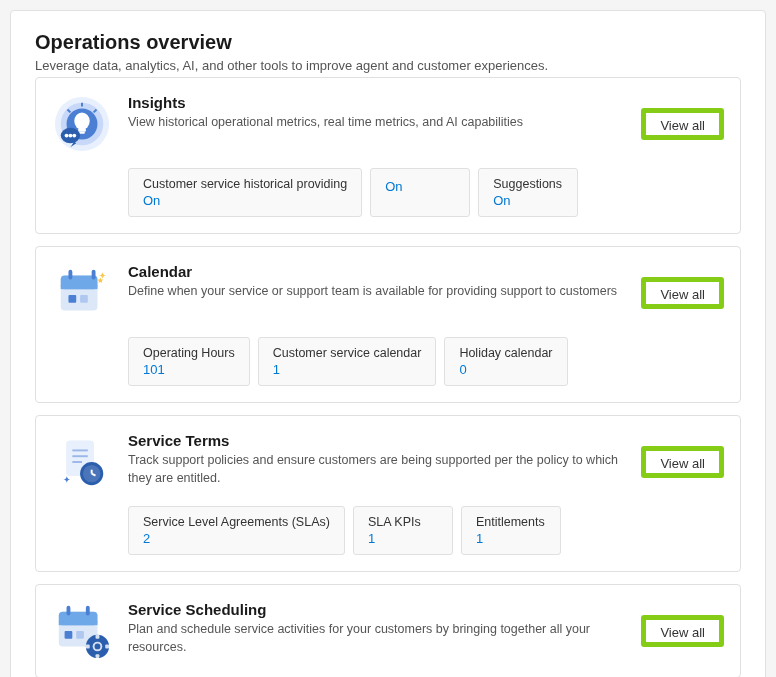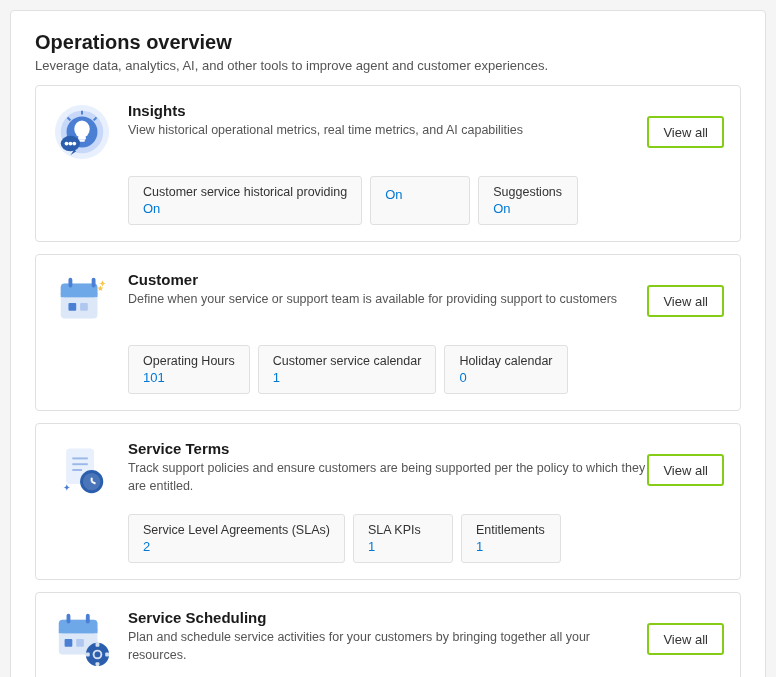--- a/index.html
+++ b/index.html
@@ -19,21 +19,21 @@
     }
     .page-title {
       font-size: 20px;
       font-weight: 600;
       color: #1a1a1a;
       margin-bottom: 4px;
     }
     .page-subtitle {
       font-size: 13px;
       color: #555;
-      margin-bottom: 12px;
+      margin-bottom: 4px;
     }
     .section {
       background: #fff;
       border: 1px solid #e0e0e0;
       border-radius: 4px;
       margin-bottom: 12px;
       padding: 16px 16px 16px 16px;
       display: flex;
       flex-direction: column;
     }
@@ -64,21 +64,21 @@
       font-weight: 600;
       color: #1a1a1a;
       margin-bottom: 3px;
     }
     .section-desc {
       font-size: 12.5px;
       color: #555;
       line-height: 1.4;
     }
     .view-all-btn {
-      border: 2px solid #84cc16;
+      border: 5px solid #84cc16;
       background: #fff;
       color: #333;
       font-size: 13px;
       padding: 5px 14px;
       border-radius: 3px;
       cursor: pointer;
       white-space: nowrap;
       height: 32px;
       align-self: center;
       flex-shrink: 0;
@@ -183,21 +183,21 @@
     <rect x="16" y="6" width="4" height="10" rx="2" fill="#4a7fd4"></rect>
     <rect x="40" y="6" width="4" height="10" rx="2" fill="#4a7fd4"></rect>
     <rect x="16" y="32" width="8" height="8" rx="1" fill="#4a7fd4"></rect>
     <rect x="28" y="32" width="8" height="8" rx="1" fill="#b0c8f0"></rect>
 
     <path d="M50 18 L52 22 L56 22 L53 25 L54 29 L50 27 L46 29 L47 25 L44 22 L48 22 Z" fill="#f9c74f" transform="scale(0.5) translate(48, 10)"></path>
     <text x="47" y="16" font-size="10" fill="#f9c74f">✦</text>
   </svg>
             </div>
             <div class="section-info">
-              <div class="section-title">Customer</div>
+              <div class="section-title">Calendar</div>
               <div class="section-desc">Define when your service or support team is available for providing support to customers</div>
             </div>
           </div>
           <button class="view-all-btn">View all</button>
         </div>
         <div class="section-items">
           <div class="item-card">
             <div class="item-label">Operating Hours</div>
             <div class="item-value">101</div>
           </div>

